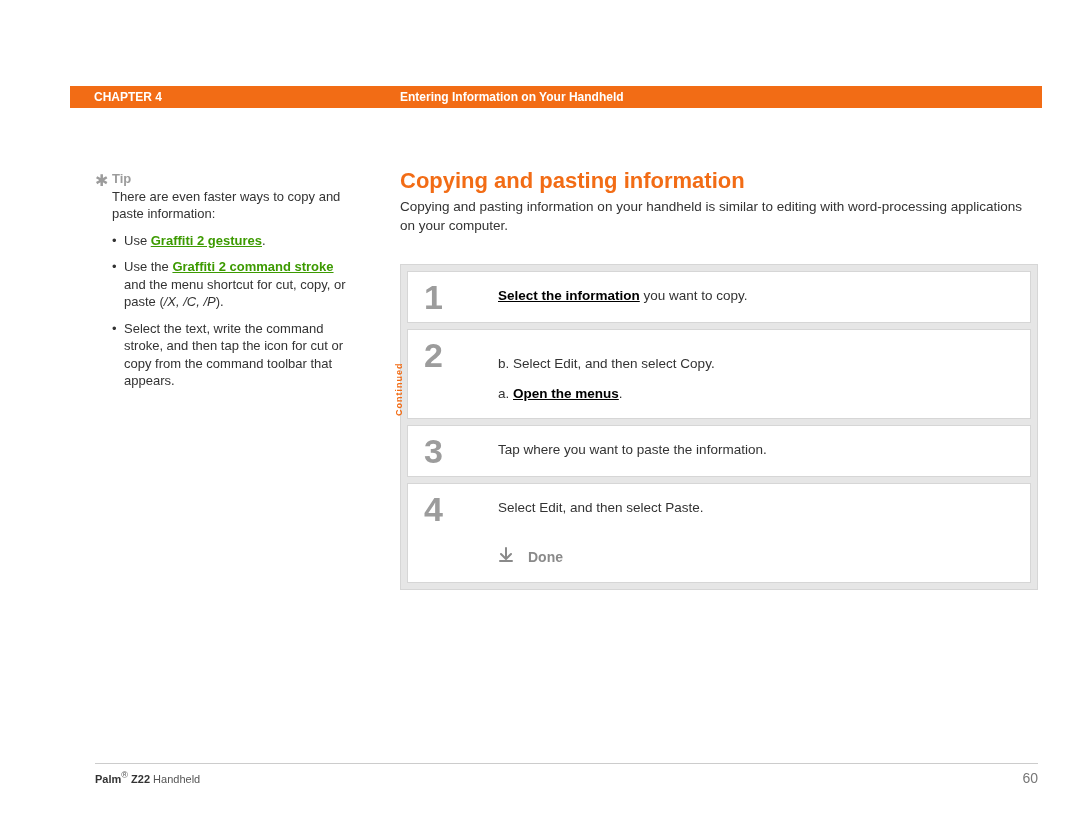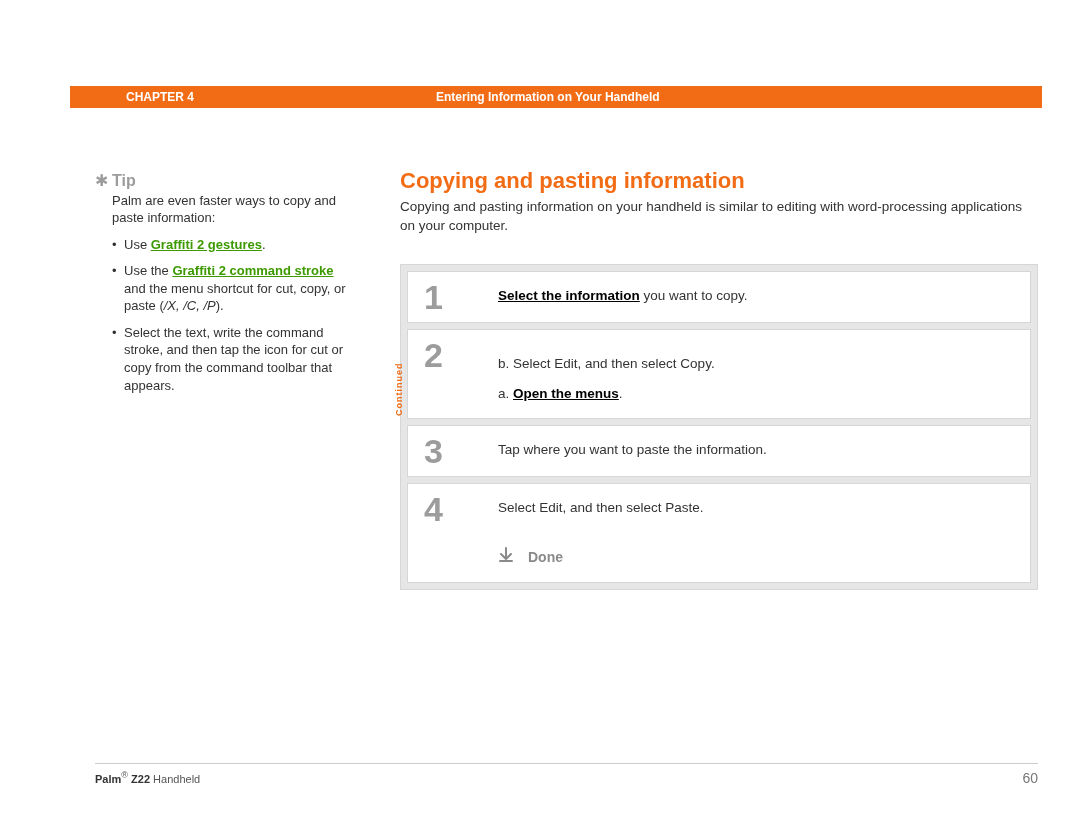--- a/index.html
+++ b/index.html
@@ -19,39 +19,39 @@
     right: 38px;
     height: 22px;
     background: #f26c15;
     color: #fff;
     display: flex;
     align-items: center;
     font-size: 12px;
     font-weight: bold;
   }
   .header-chapter {
-    padding-left: 56px;
-    width: 366px;
+    padding-left: 24px;
+    width: 330px;
   }
   .header-title {
     padding-left: 0;
   }
   .sidebar {
     position: absolute;
     top: 170px;
     left: 112px;
     width: 245px;
     font-size: 13px;
     line-height: 1.35;
     color: #333;
   }
   .tip-header {
     color: #9c9c9c;
     font-weight: bold;
-    font-size: 16px;
+    font-size: 13px;
   }
   .tip-star {
     position: absolute;
     left: -17px;
     top: 0;
     color: #9c9c9c;
     font-size: 16px;
   }
   .sidebar p { margin-bottom: 9px; }
   .bullet-item {
@@ -179,21 +179,21 @@
 
 <div class="header-bar">
   <span class="header-chapter">CHAPTER 4</span>
   <span class="header-title">Entering Information on Your Handheld</span>
 </div>
 
 <div class="sidebar">
   <span class="tip-star">✱</span>
   <p>
     <span class="tip-header">Tip</span><br>
-    <span>Palm are even faster ways to copy and paste information:</span>
+    <span>There are even faster ways to copy and paste information:</span>
   </p>
   <div class="bullet-item">
     <span>Use </span><a class="link" href="#">Graffiti 2 gestures</a><span>.</span>
   </div>
   <div class="bullet-item">
     <span>Use the </span><a class="link" href="#">Graffiti 2 command stroke</a><span> and the menu shortcut for cut, copy, or paste (</span><span class="ital">/X, /C, /P</span><span>).</span>
   </div>
   <div class="bullet-item">Select the text, write the command stroke, and then tap the icon for cut or copy from the command toolbar that appears.</div>
 </div>
 

